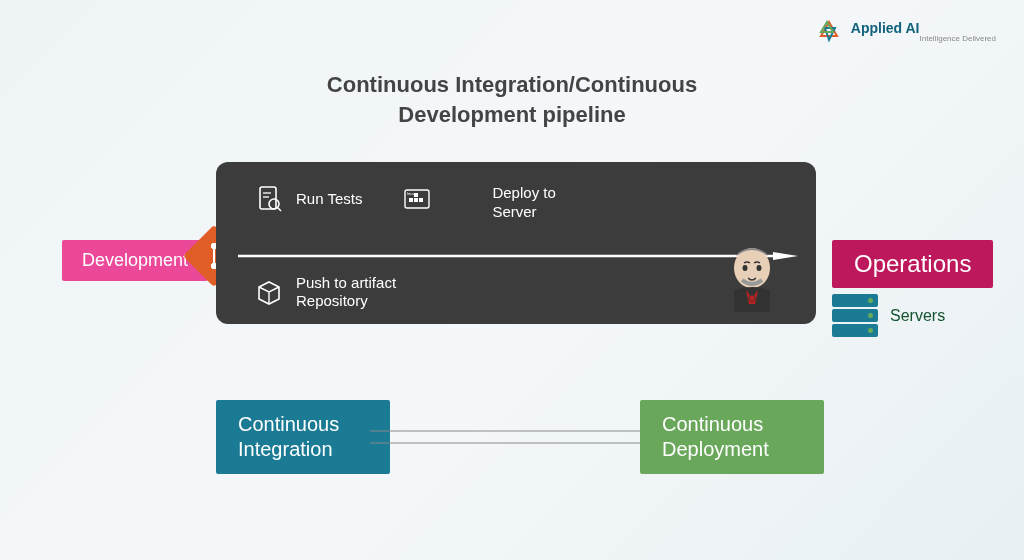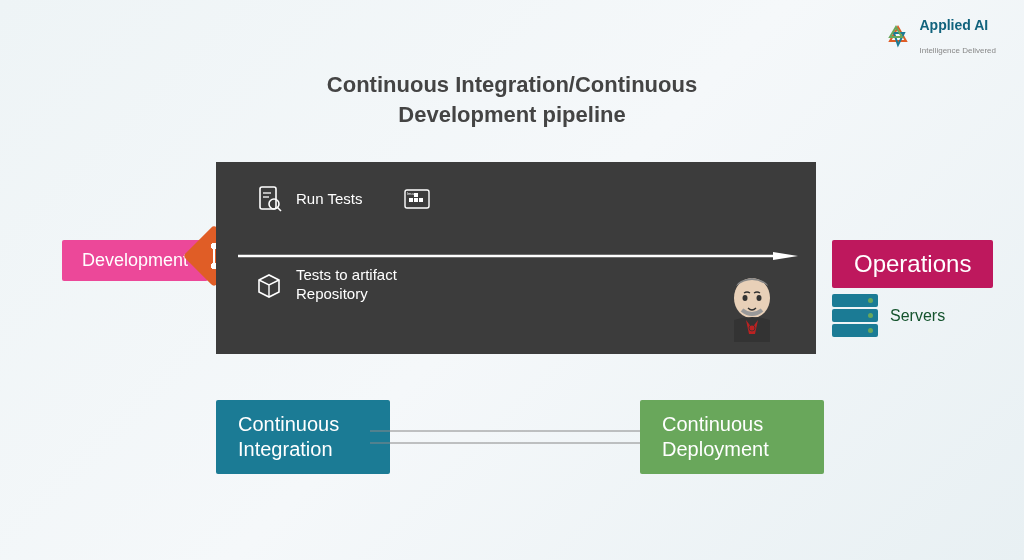--- a/index.html
+++ b/index.html
@@ -18,21 +18,21 @@
   display: flex;
   align-items: center;
   gap: 8px;
 }
 .logo-icon {
   width: 28px;
   height: 28px;
 }
 .logo-text {
   display: flex;
-  flex-direction: column;
+  flex-direction: row;
   line-height: 1.1;
 }
 .logo-title { color: #11637d; font-size: 14px; font-weight: 600; }
 .logo-sub { color: #888; font-size: 8px; margin-top: 14px; }
 .main-title {
   position: absolute;
   top: 70px;
   left: 50%;
   transform: translateX(-50%);
   text-align: center;
@@ -40,23 +40,23 @@
   font-size: 22px;
   font-weight: 600;
   line-height: 1.35;
   width: 500px;
 }
 .pipeline-box {
   position: absolute;
   left: 216px;
   top: 162px;
   width: 600px;
-  height: 192px;
+  height: 162px;
   background: #3c3c3c;
-  border-radius: 0;
+  border-radius: 12px;
   color: #fff;
   padding: 22px 28px 12px 38px;
 }
 .row-top, .row-bottom {
   display: flex;
   align-items: flex-start;
   gap: 40px;
 }
 .row-top { margin-bottom: 52px; }
 .step {
@@ -228,36 +228,40 @@
         <svg viewBox="0 0 30 30">
             <rect x="3" y="6" width="24" height="18" rx="2" fill="none" stroke="#fff" stroke-width="1.4"></rect>
             <rect x="7" y="14" width="4" height="4" fill="#fff"></rect>
             <rect x="12" y="14" width="4" height="4" fill="#fff"></rect>
             <rect x="17" y="14" width="4" height="4" fill="#fff"></rect>
             <rect x="12" y="9" width="4" height="4" fill="#fff"></rect>
             <text x="5" y="11" font-size="4" fill="#fff">Image</text>
           </svg>
       </span>
     </div>
+    <div class="step" style="margin-left:20px">
+      <span style="white-space:pre-line;width:90px">Deploy to
+Server</span>
+    </div>
   </div>
 
   <svg class="arrow" viewBox="0 0 560 20" preserveAspectRatio="none">
     <line class="arrow-line" x1="0" y1="10" x2="535" y2="10"></line>
     <polygon class="arrow-head" points="535,0 560,10 535,20"></polygon>
   </svg>
 
   <div class="row-bottom">
     <div class="step">
       <span class="icon-box">
         <svg viewBox="0 0 30 30">
             <path d="M5 10 L15 5 L25 10 L25 22 L15 27 L5 22 Z" fill="none" stroke="#fff" stroke-width="1.6"></path>
             <path d="M5 10 L15 15 L25 10 M15 15 L15 27" fill="none" stroke="#fff" stroke-width="1.4"></path>
           </svg>
       </span>
-      <span style="white-space:pre-line;width:120px">Tests to artifact
+      <span style="white-space:pre-line;width:120px">Push to artifact
 Repository</span>
     </div>
   </div>
 
   <div class="jenkins">
     <svg viewBox="0 0 60 70">
       <ellipse cx="30" cy="26" rx="18" ry="20" fill="#e8d0b8"></ellipse>
       <path d="M14 14 Q30 2 46 14 Q44 8 30 6 Q16 8 14 14" fill="#888"></path>
       <ellipse cx="23" cy="26" rx="2.5" ry="3" fill="#333"></ellipse>
       <ellipse cx="37" cy="26" rx="2.5" ry="3" fill="#333"></ellipse>

